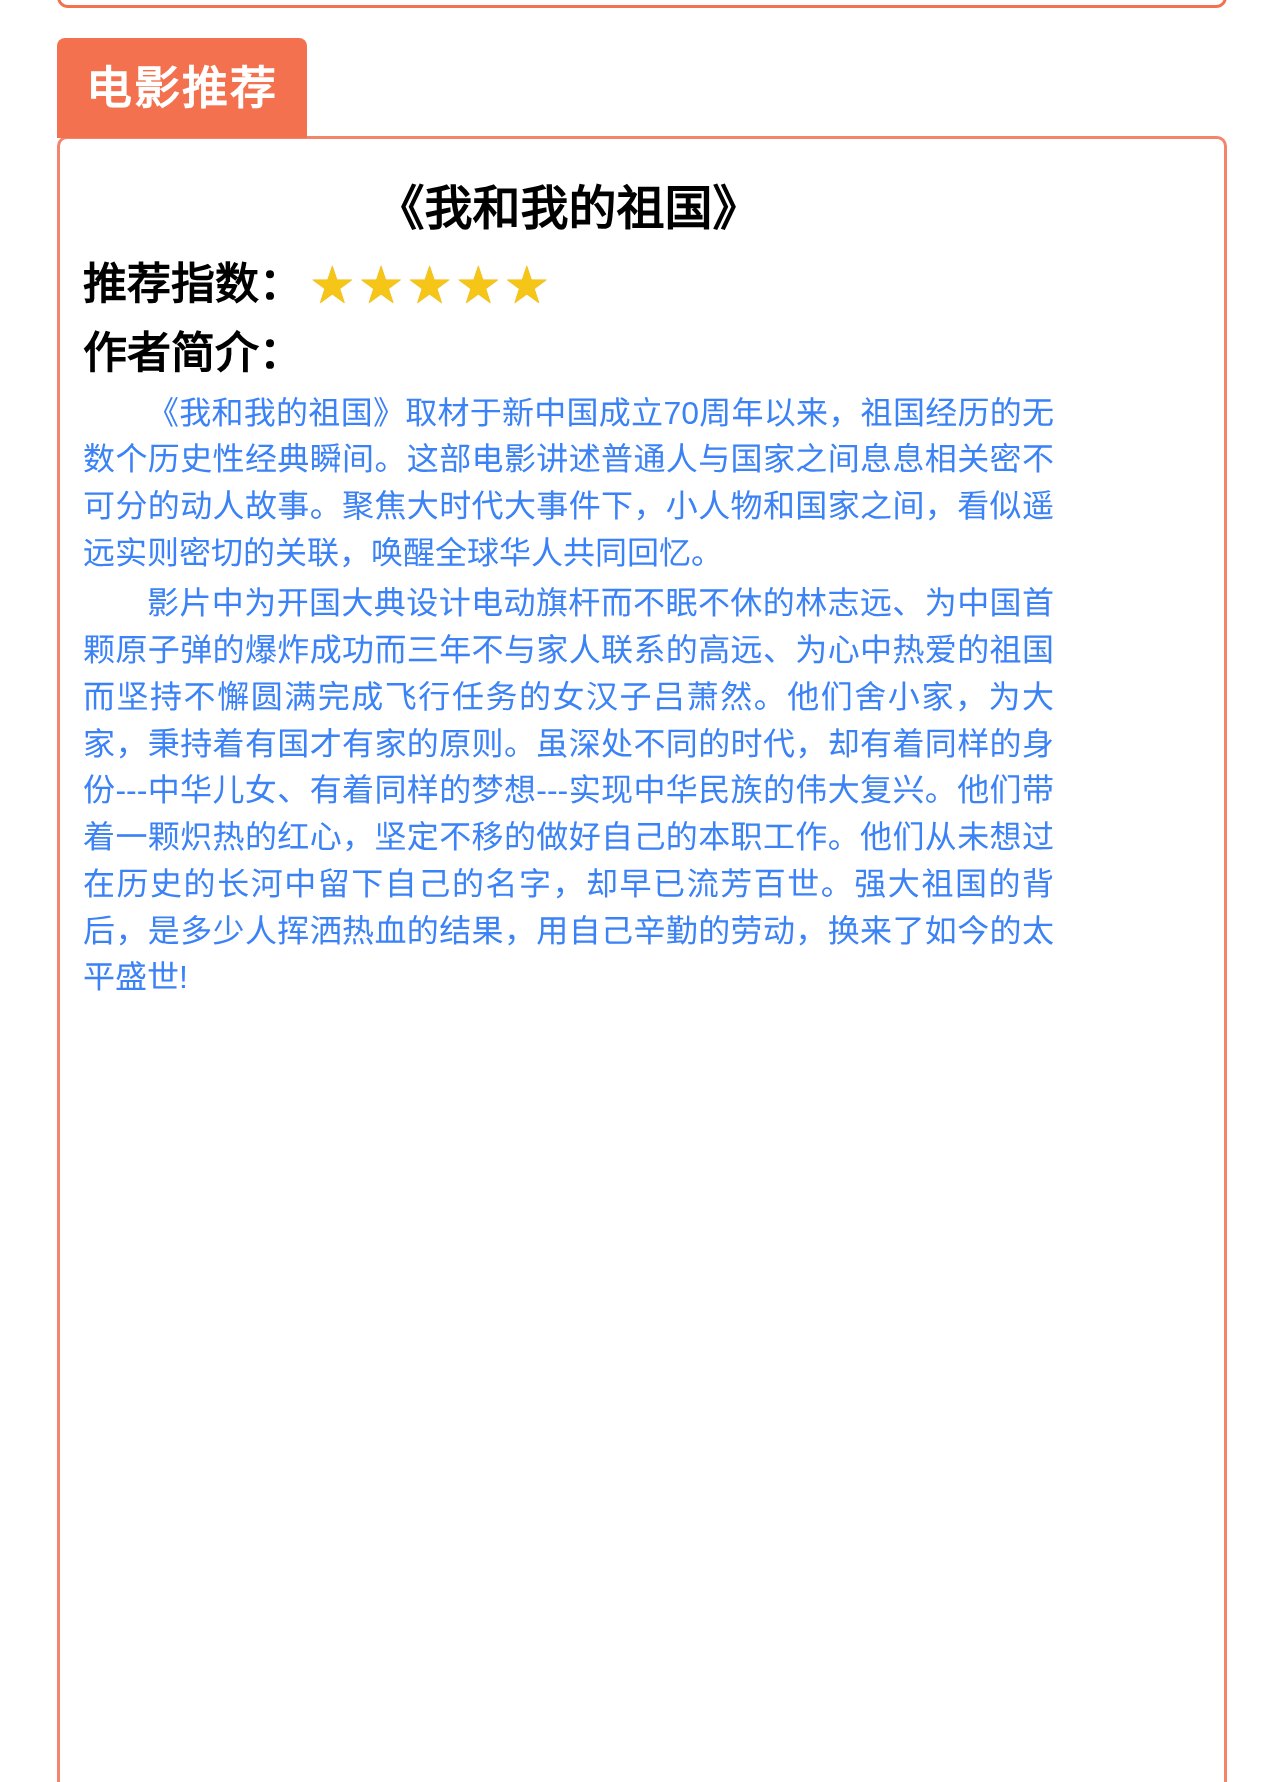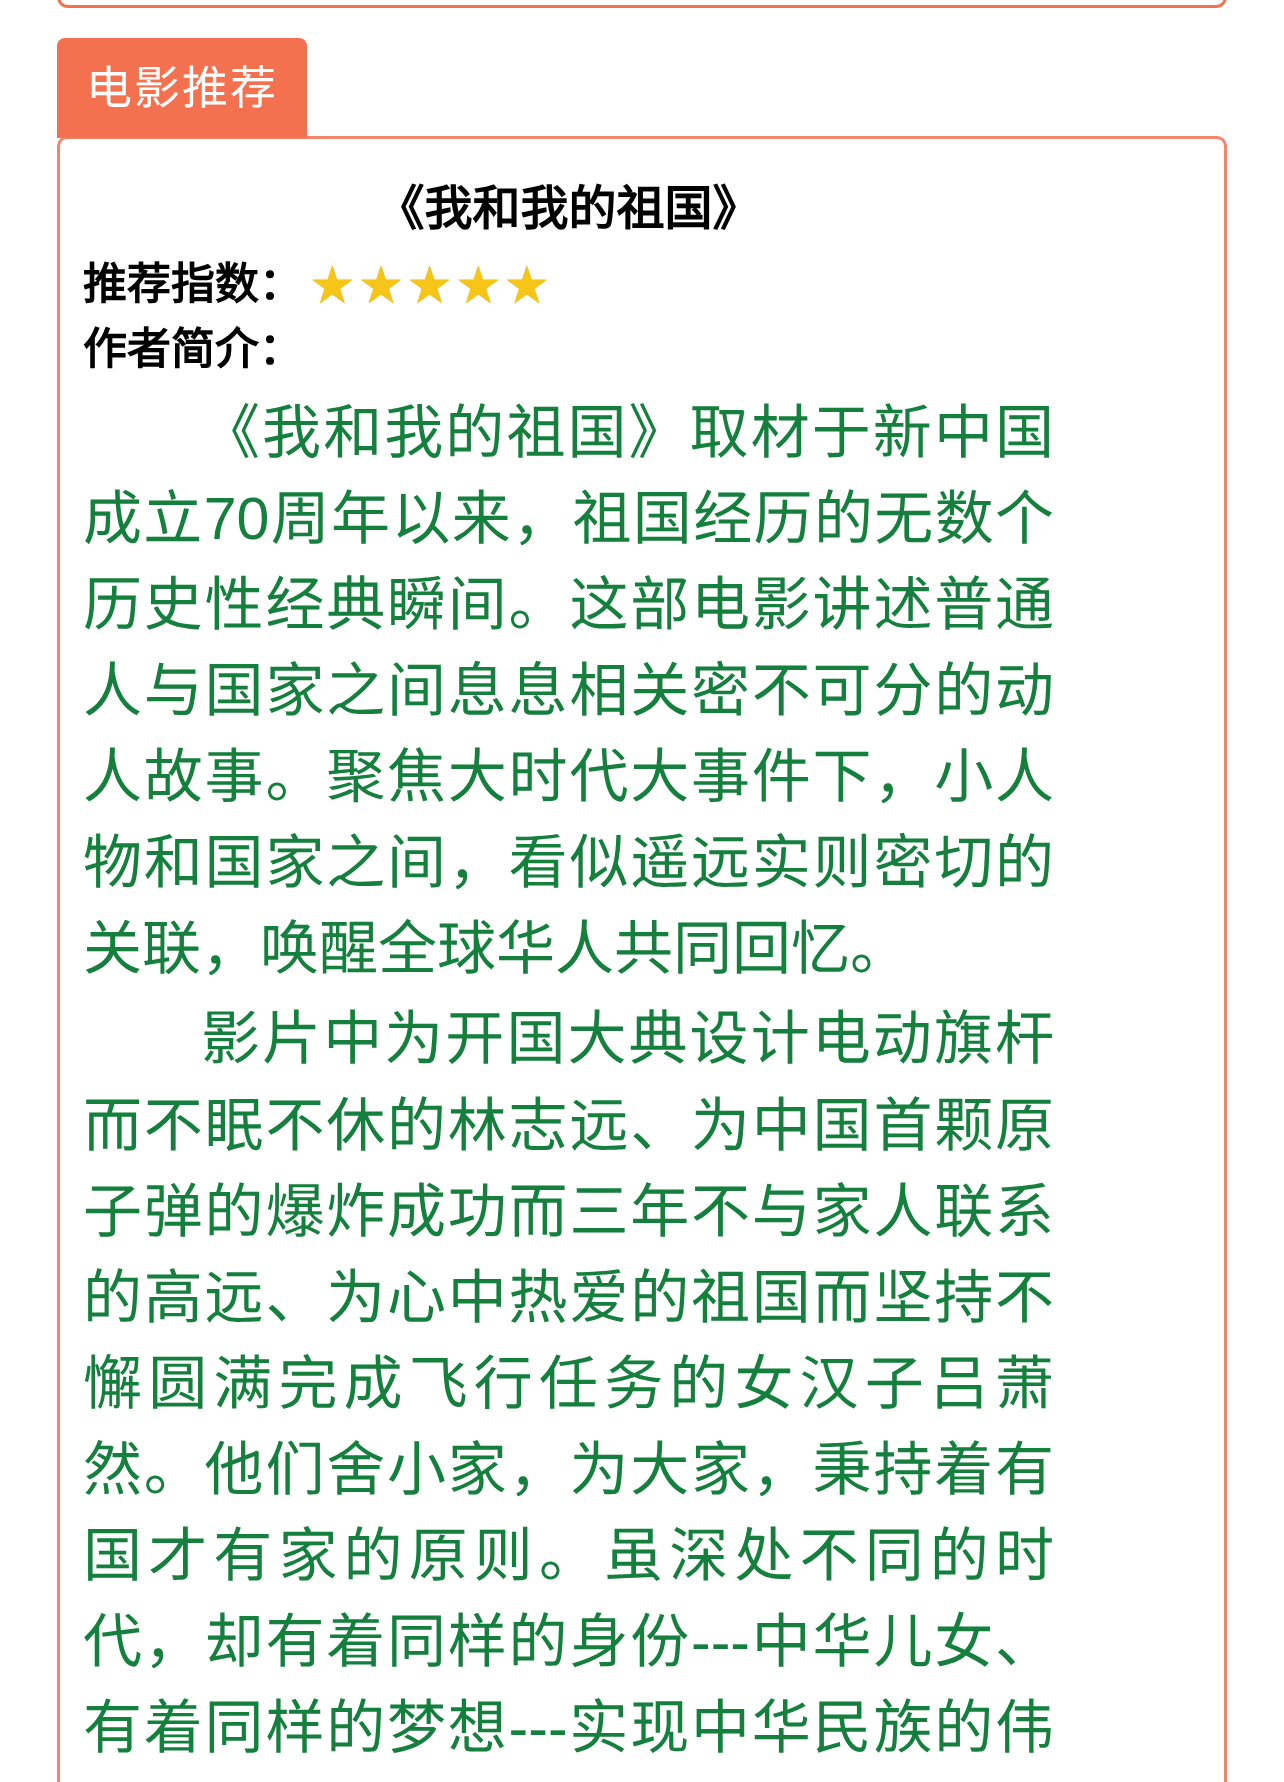--- a/index.html
+++ b/index.html
@@ -48,21 +48,21 @@
     height: 100px;
     background: #f4714f;
     border-radius: 8px 8px 0 0;
     display: flex;
     align-items: center;
     justify-content: center;
   }
   .badge-text {
     color: #ffffff;
     font-size: 46px;
-    font-weight: 400;
+    font-weight: 700;
     letter-spacing: 2px;
     line-height: 1;
   }
 
   .content {
     position: absolute;
     left: 57px;
     top: 136px;
     width: 1023px;
     box-sizing: border-box;
@@ -99,27 +99,26 @@
     font-size: 52px;
     line-height: 1;
     color: #f5c518;
     text-shadow: 0 0 1px #d9a400;
     margin-right: 2px;
   }
 
   .field-row.second {
     margin-top: 14px;
     margin-bottom: 10px;
-    font-family: Liberation Mono, monospace;
   }
 
   .para {
-    font-size: 59px;
+    font-size: 32px;
     line-height: 1.46;
-    color: #15803d;
+    color: #3b82f6;
     text-align: justify;
     text-justify: inter-ideograph;
     margin: 4px 0 0 0;
     text-indent: 2em;
     letter-spacing: 0px;
   }
   .para + .para {
   }
 </style>
 </head>

